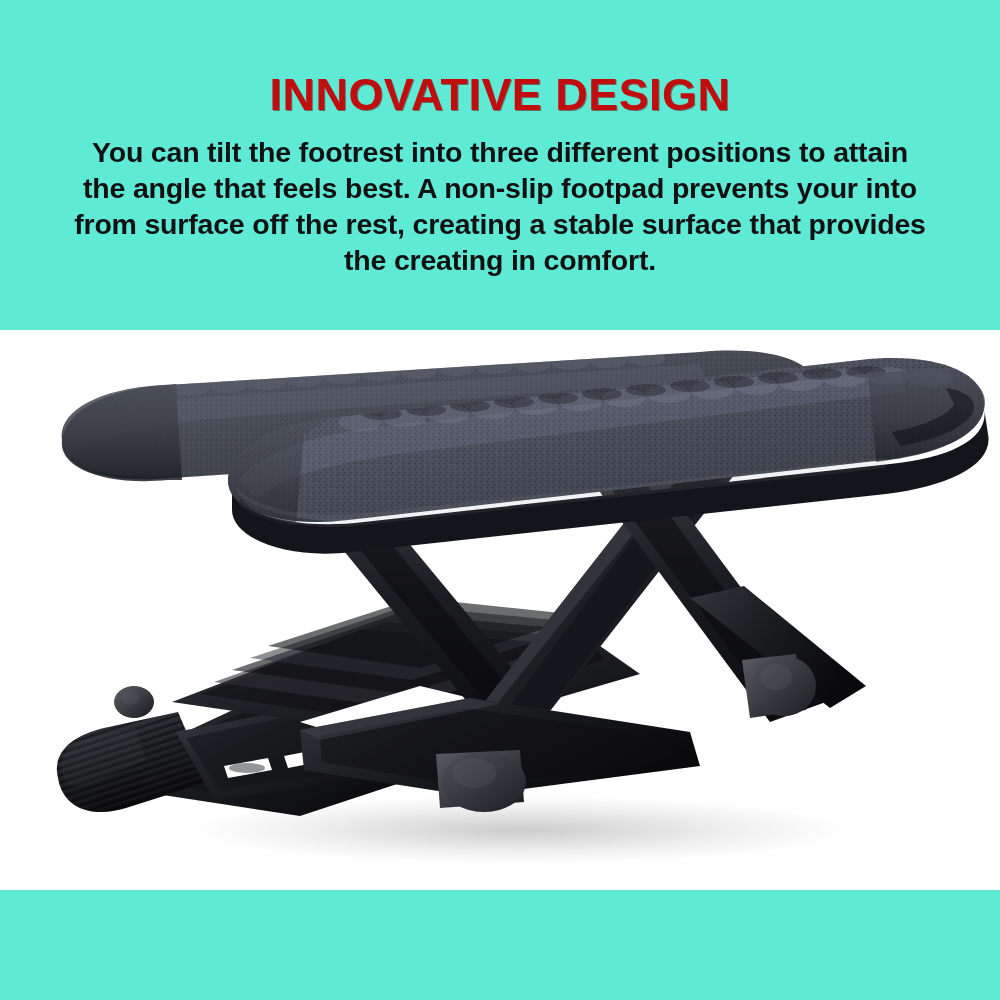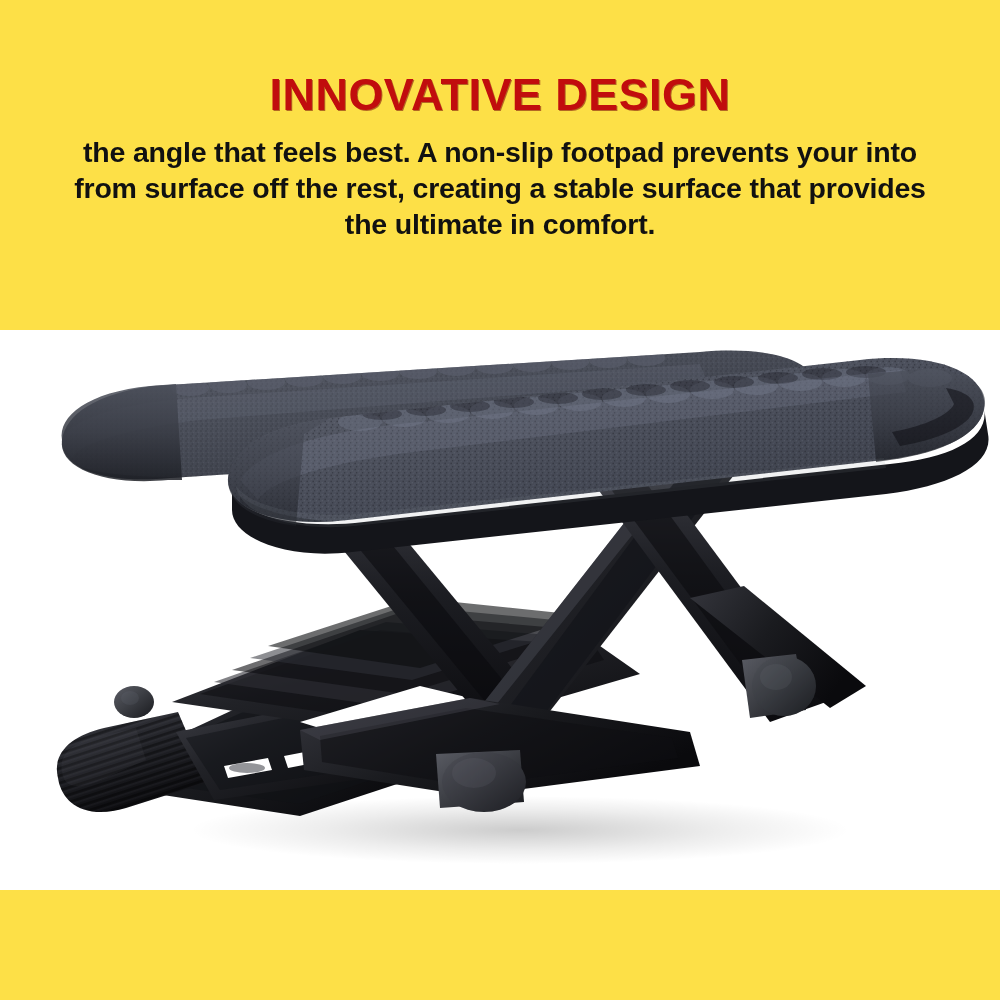--- a/index.html
+++ b/index.html
@@ -13,21 +13,21 @@
     height: 1000px;
     overflow: hidden;
     font-family: "Liberation Sans", sans-serif;
     -webkit-font-smoothing: antialiased;
   }
 
   .page {
     position: relative;
     width: 1000px;
     height: 1000px;
-    background: #fde047;
+    background: #5eead4;
   }
 
   
   .headline {
     position: absolute;
     top: 40px;
     left: 0;
     width: 1000px;
     text-align: center;
     color: #c10d0d;
@@ -69,23 +69,24 @@
   .product-svg { display: block; width: 1000px; height: 560px; }
 </style>
 </head>
 <body>
 
 <div class="page">
 
   <h1 class="headline">INNOVATIVE DESIGN</h1>
 
   <div class="body-copy">
+    <span class="line">You can tilt the footrest into three different positions to attain</span>
     <span class="line">the angle that feels best. A non-slip footpad prevents your into</span>
     <span class="line">from surface off the rest, creating a stable surface that provides</span>
-    <span class="line">the ultimate in comfort.</span>
+    <span class="line">the creating in comfort.</span>
   </div>
 
   <div class="product-stage">
     <svg class="product-svg" viewBox="0 0 1000 560" xmlns="http://www.w3.org/2000/svg">
       <defs>
 
         <linearGradient id="padTop" x1="0.05" y1="0" x2="0.95" y2="1">
           <stop offset="0" stop-color="#636774"></stop>
           <stop offset="0.28" stop-color="#525662"></stop>
           <stop offset="0.62" stop-color="#454955"></stop>

